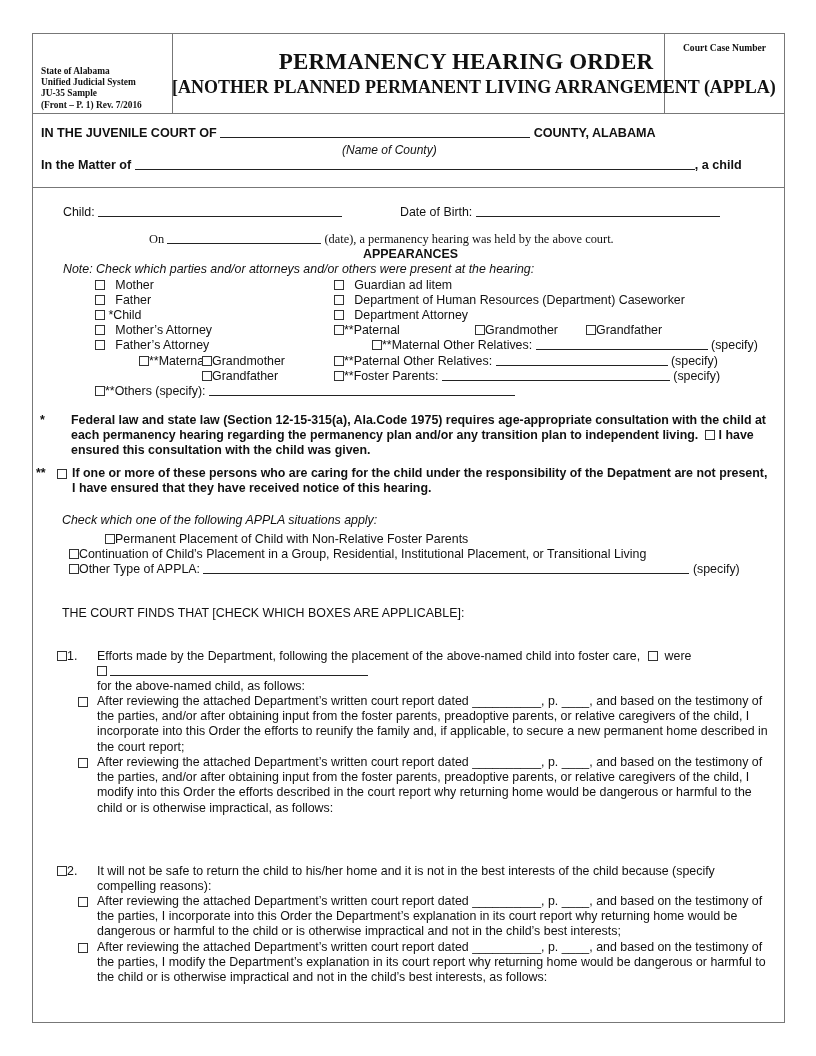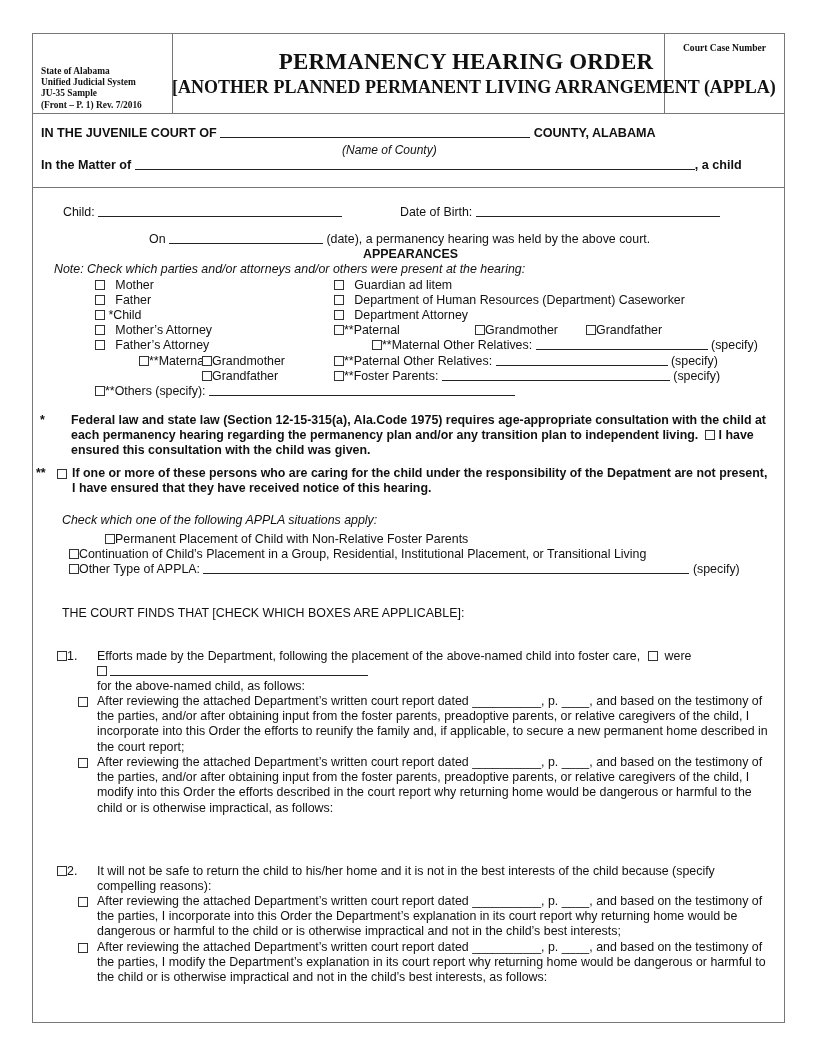--- a/index.html
+++ b/index.html
@@ -58,27 +58,27 @@
 </div>
 
 <div class="abs" style="left:63px; top:205px;">
   <span>Child:</span>
   <span class="blank" style="width:244px;"></span>
 </div>
 <div class="abs" style="left:400px; top:205px;">
   <span>Date of Birth:</span>
   <span class="blank" style="width:244px;"></span>
 </div>
-<div class="abs" style="left:149px; top:232px;">
+<div class="abs" style="left:149px; top:232px;font-family:Liberation Serif, serif;">
   <span>On</span>
   <span class="blank" style="width:154px;"></span>
   <span>(date), a permanency hearing was held by the above court.</span>
 </div>
 <div class="abs b" style="left:363px; top:247px;">APPEARANCES</div>
-<div class="abs i" style="left:54px; top:262px;">Note: Check which parties and/or attorneys and/or others were present at the hearing:</div>
+<div class="abs i" style="left:63px; top:262px;">Note: Check which parties and/or attorneys and/or others were present at the hearing:</div>
 
 <div class="abs" style="left:95px; top:278px;">
   <span class="cb"></span>&nbsp;&nbsp;&nbsp;<span>Mother</span>
 </div>
 <div class="abs" style="left:95px; top:293px;">
   <span class="cb"></span>&nbsp;&nbsp;&nbsp;<span>Father</span>
 </div>
 <div class="abs" style="left:95px; top:308px;">
   <span class="cb"></span>&nbsp;<span>*Child</span>
 </div>

